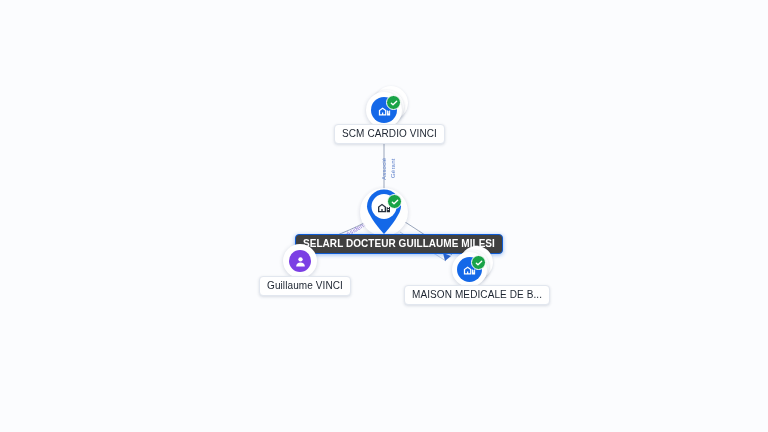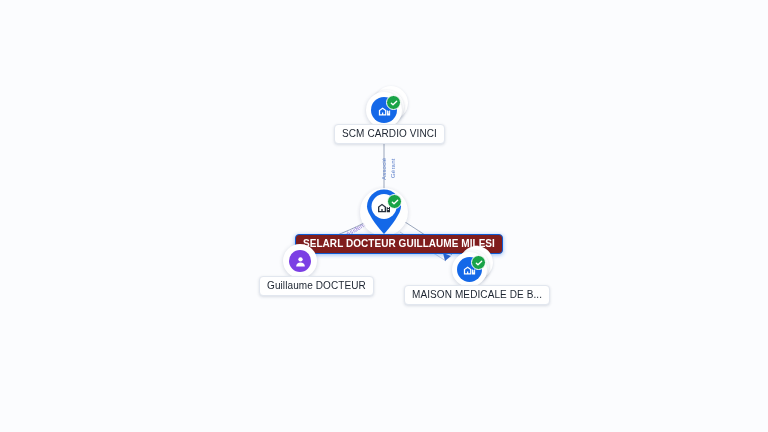--- a/index.html
+++ b/index.html
@@ -29,21 +29,21 @@
          background:#19a347;border:1.5px solid #ffffff;
          display:flex;align-items:center;justify-content:center;}
   .badge svg{display:block;}
 
   .label{position:absolute;white-space:nowrap;
          font-size:10px;line-height:13px;color:#1c2430;
          background:#ffffff;border:1px solid #e2e7ef;border-radius:4px;
          padding:2px 7px 3px 7px;
          box-shadow:0 1px 3px rgba(30,50,90,.16);
          letter-spacing:.1px;}
-  .label.selected{background:#7f1d1d;border-color:#0d5bd4;color:#ffffff;
+  .label.selected{background:#404040;border-color:#0d5bd4;color:#ffffff;
          font-weight:600;letter-spacing:.05px;
          box-shadow:0 1px 4px rgba(20,104,232,.45);}
 
   .edge-label{position:absolute;font-size:6px;color:#5b7ec9;
          white-space:nowrap;transform-origin:0 0;letter-spacing:.2px;}
 </style>
 </head>
 <body style="background: rgb(251, 252, 254);">
 
 <div id="canvas">
@@ -104,21 +104,21 @@
   </div>
 
   <div class="node">
     <div class="halo" style="left:283px;top:244px;width:34px;height:34px;"></div>
     <div class="glyph" style="left:289px;top:250px;width:22px;height:22px;border-radius:50%;background:#7b3fe4;">
       <svg width="13" height="13" viewBox="0 0 24 24" fill="#ffffff">
         <circle cx="12" cy="8" r="4"></circle>
         <path d="M4 21c0-4.4 3.6-7 8-7s8 2.6 8 7H4z"></path>
       </svg>
     </div>
-    <div class="label" style="left:259px;top:276px;">Guillaume DOCTEUR</div>
+    <div class="label" style="left:259px;top:276px;">Guillaume VINCI</div>
   </div>
 
   <div class="node">
     <div class="stack" style="left:460px;top:246px;width:33px;height:33px;"></div>
     <div class="stack" style="left:456px;top:250px;width:33px;height:33px;"></div>
     <div class="halo" style="left:452px;top:252px;width:35px;height:35px;"></div>
     <div class="glyph" style="left:457px;top:257px;width:25px;height:25px;border-radius:50%;background:#1468e8;">
       <svg width="15" height="15" viewBox="0 0 24 24" fill="#ffffff">
         <path d="M3 20v-8.5L9 7l6 4.5V20H3zm2-2h3v-3h2v3h3v-5.5L9 9.5 5 12.5V18zM16 20V12h5v8h-5zm1.5-6.5h2v-1.5h-2v1.5zm0 3h2V15h-2v1.5z"></path>
       </svg>

